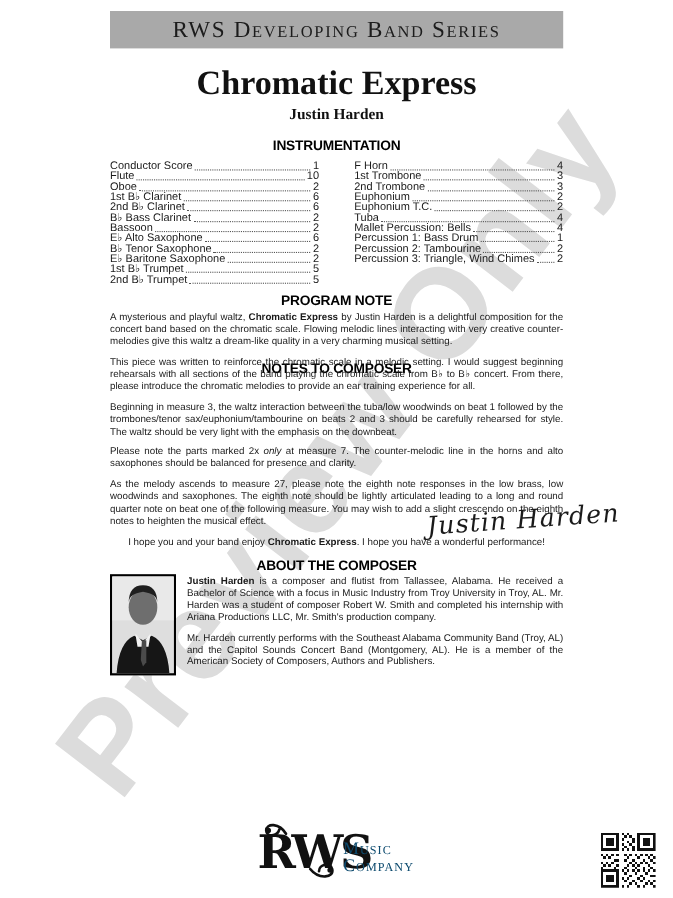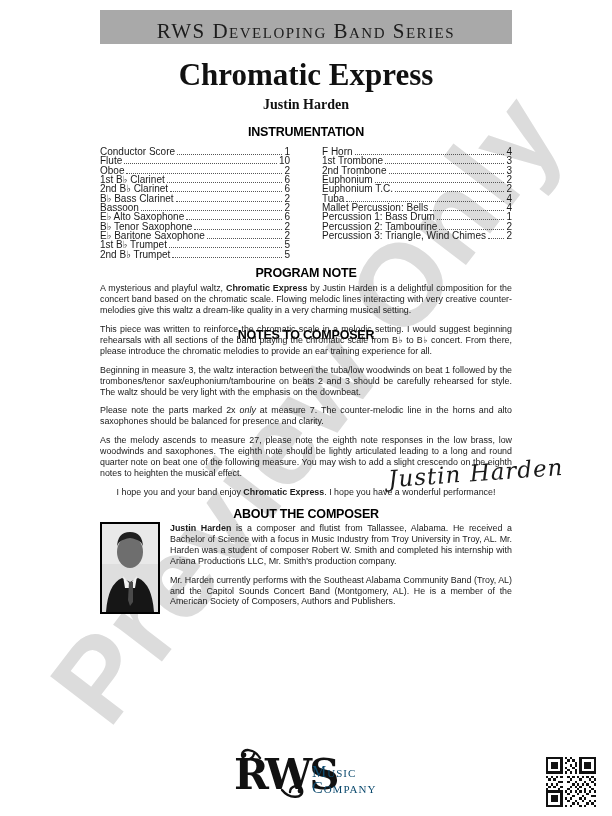--- a/index.html
+++ b/index.html
@@ -12,21 +12,21 @@
     position:absolute; left:50%; top:50%;
     transform:translate(-50%,-50%) rotate(-52.5deg);
     font-family:"Liberation Sans", sans-serif; font-weight:bold;
     font-size:116px; letter-spacing:2px; color:#dcdcdc;
     white-space:nowrap; z-index:0; user-select:none;
   }
   .content { position:absolute; inset:0; z-index:1; }
 
   .series-bar {
     position:absolute; left:100px; top:10px; width:412px; height:34px;
-    background:#a9a9a9; display:flex; align-items:flex-end; justify-content:center;
+    background:#a9a9a9; display:flex; align-items:center; justify-content:center;
   }
   .series-bar span {
     font-family:"Liberation Serif", serif; font-variant:small-caps;
     font-size:21px; letter-spacing:1.5px; color:#1c1c1c;
   }
   .title {
     position:absolute; top:57px; left:0; width:100%; text-align:center;
     font-family:"Liberation Serif", serif; font-weight:bold; font-size:31px; color:#111;
   }
   .composer-line {

